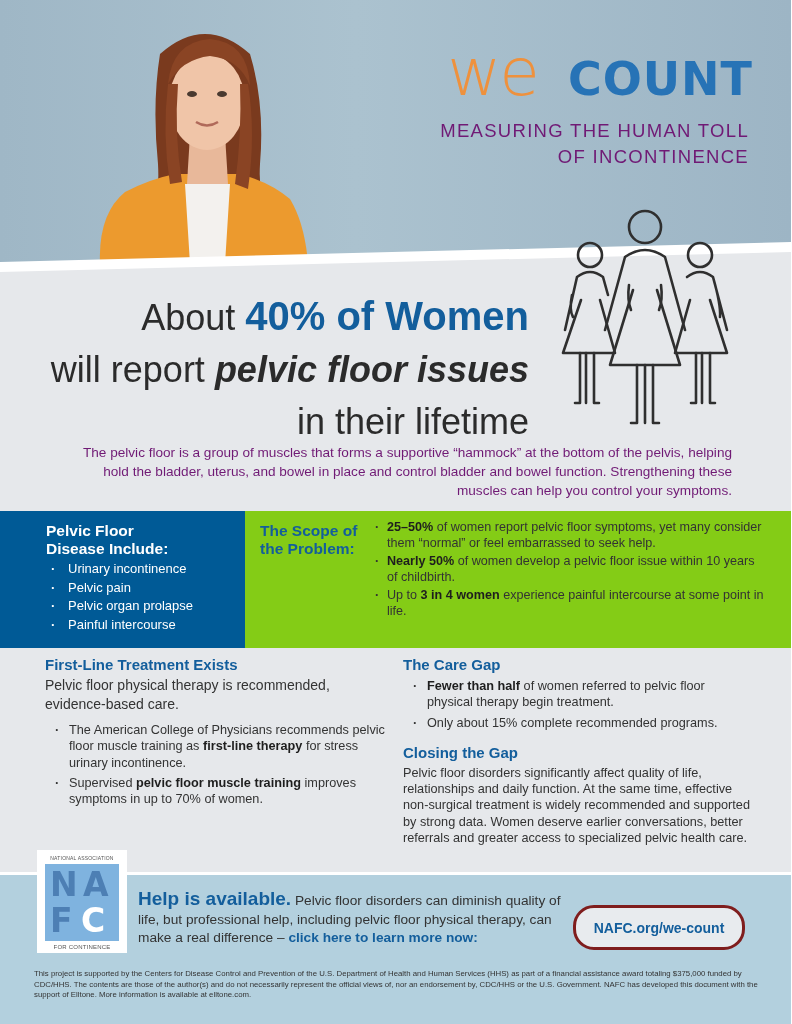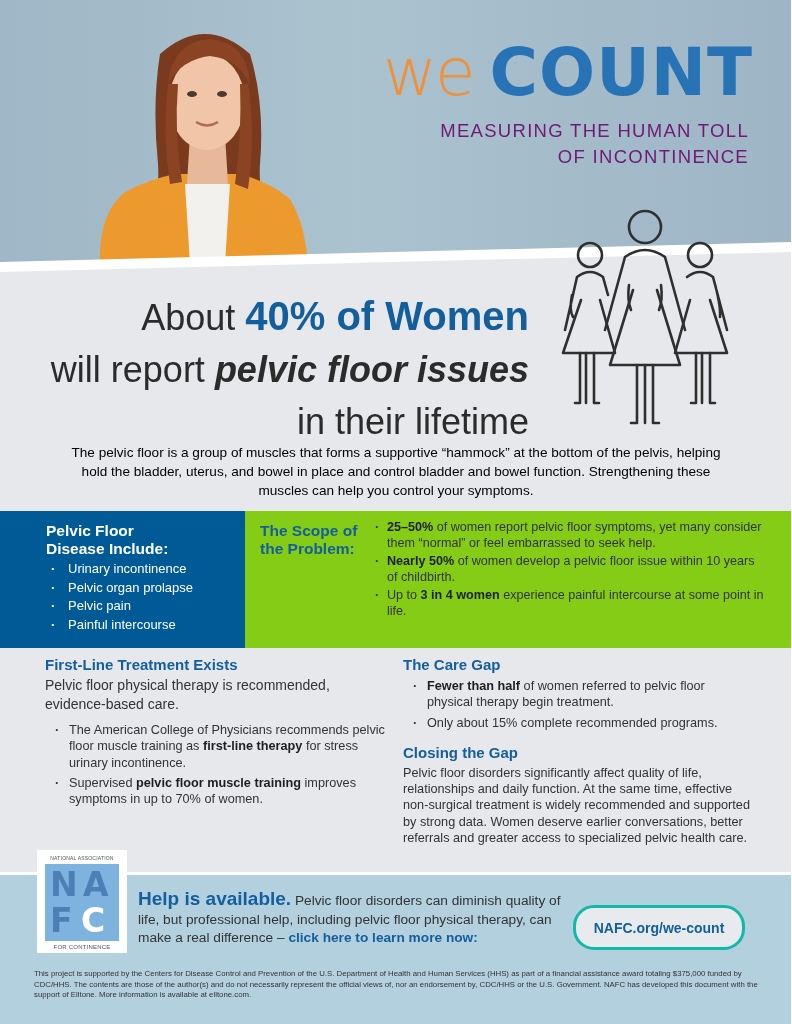--- a/index.html
+++ b/index.html
@@ -9,32 +9,32 @@
   .page { position: absolute; left: 0; top: 0; width: 791px; height: 1024px; background: #e6e8eb; overflow: hidden; }
 
   
   .hero { position: absolute; left: 0; top: 0; width: 791px; height: 270px;
           background: linear-gradient(90deg, #9fb7c6 0%, #abc2cf 45%, #9db5c5 100%); }
   .hero-strip { position: absolute; left: 0; top: 0; width: 791px; height: 290px; }
   .person { position: absolute; left: 90px; top: 14px; width: 230px; height: 250px; }
 
   .logo { position: absolute; right: 38px; top: 40px; text-align: right; }
   .logo-we { font-family: "DejaVu Sans", sans-serif; font-weight: 300; font-size: 66px; color: #ee913d; letter-spacing: -2px; display: inline-block; vertical-align: baseline; line-height: 1; }
-  .logo-count { font-family: "DejaVu Sans", sans-serif; font-weight: 700; font-size: 66px; color: #2773b6; letter-spacing: 1px; display: inline-block; margin-left: 16px; line-height: 1; }
+  .logo-count { font-family: "DejaVu Sans", sans-serif; font-weight: 700; font-size: 46px; color: #2773b6; letter-spacing: 1px; display: inline-block; margin-left: 30px; line-height: 1; }
   .tagline { position: absolute; right: 42px; top: 118px; text-align: right; color: #701a75; font-size: 18.5px; letter-spacing: 1.3px; line-height: 26px; font-weight: 400; }
 
   
   .headline { position: absolute; right: 262px; top: 290px; text-align: right; line-height: 52px; color: #2b2b2b; }
   .headline .l1, .headline .l2, .headline .l3 { display: block; font-size: 36px; white-space: nowrap; }
   .headline .hl-blue { color: #135e9c; font-weight: 700; font-size: 40px; }
   .headline .hl-ital { font-weight: 700; font-style: italic; }
 
   .women-icon { position: absolute; left: 555px; top: 205px; width: 180px; height: 225px; }
 
-  .intro { position: absolute; left: 60px; top: 443px; width: 672px; text-align: center; font-size: 13.6px; line-height: 19px; color: #000000; }
+  .intro { position: absolute; left: 60px; top: 443px; width: 672px; text-align: right; font-size: 13.6px; line-height: 19px; color: #701a75; }
 
   
   .band { position: absolute; left: 0; top: 511px; width: 791px; height: 137px; background: #84cc16; }
   .symptoms { position: absolute; left: 0; top: 0; width: 245px; height: 137px; background: #005a96; color: #fff; padding: 11px 0 0 46px; }
   .symptoms h3 { font-size: 15.5px; line-height: 18px; font-weight: 700; }
   .symptoms ul { list-style: none; margin-top: 2px; }
   .symptoms li { font-size: 13px; line-height: 18.5px; position: relative; padding-left: 22px; }
   .symptoms li::before { content: "\00B7"; position: absolute; left: 5px; top: 0; font-weight: 700; }
 
   .scope-title { position: absolute; left: 260px; top: 11px; color: #135e9c; font-size: 15.5px; line-height: 18px; font-weight: 700; }
@@ -64,21 +64,21 @@
   .nafc .box { width: 74px; height: 77px; margin: 3px auto 0; background: #7fb3df; position: relative; }
   .nafc .bottom { font-size: 6px; text-align: center; color: #555; margin-top: 3px; letter-spacing: 0.2px; }
   .nafc .letter { position: absolute; font-family: "DejaVu Sans", sans-serif; font-weight: 700; font-size: 33px; line-height: 33px; color: #4d7fb4; }
   .nafc .lN { left: 5px; top: 4px; } .nafc .lA { left: 38px; top: 4px; }
   .nafc .lF { left: 5px; top: 40px; } .nafc .lC { left: 36px; top: 40px; color: #ffffff; }
 
   .help-text { position: absolute; left: 138px; top: 890px; width: 430px; font-size: 13.7px; line-height: 18.5px; color: #333; }
   .help-text .h { font-size: 19px; font-weight: 700; color: #135e9c; }
   .help-text .link { color: #135e9c; font-weight: 700; cursor: pointer; }
 
-  .url-btn { position: absolute; left: 573px; top: 905px; width: 172px; height: 45px; border: 3px solid #14b8a6; border-radius: 21px; background: #e8ebee; color: #135e9c; font-weight: 700; font-size: 14px; display: flex; align-items: center; justify-content: center; cursor: pointer; }
+  .url-btn { position: absolute; left: 573px; top: 905px; width: 172px; height: 45px; border: 3px solid #7f1d1d; border-radius: 21px; background: #e8ebee; color: #135e9c; font-weight: 700; font-size: 14px; display: flex; align-items: center; justify-content: center; cursor: pointer; }
 
   .footnote { position: absolute; left: 34px; top: 969px; width: 730px; font-size: 7.8px; line-height: 10.6px; color: #333; }
 
   .right-edge { position: absolute; left: 791px; top: 0; width: 1px; height: 1024px; background: #ffffff; }
 </style>
 </head>
 <body>
 
 <div class="page">
 
@@ -144,22 +144,22 @@
   <div class="intro">The pelvic floor is a group of muscles that forms a supportive “hammock” at the bottom of the pelvis, helping hold the bladder, uterus, and bowel in place and control bladder and bowel function. Strengthening these muscles can help you control your symptoms.</div>
 
   <div class="band">
     <div class="symptoms">
       <h3>
         <span>Pelvic Floor</span><br>
         <span>Disease Include:</span>
       </h3>
       <ul>
         <li>Urinary incontinence</li>
+        <li>Pelvic pain</li>
         <li>Pelvic organ prolapse</li>
-        <li>Pelvic pain</li>
         <li>Painful intercourse</li>
       </ul>
     </div>
 
     <div class="scope-title">
       <span>The Scope of</span><br>
       <span>the Problem:</span>
     </div>
     <ul class="scope-list">
       <li><b>25–50%</b><span> of women report pelvic floor symptoms, yet many consider them “normal” or feel embarrassed to seek help.</span></li>

